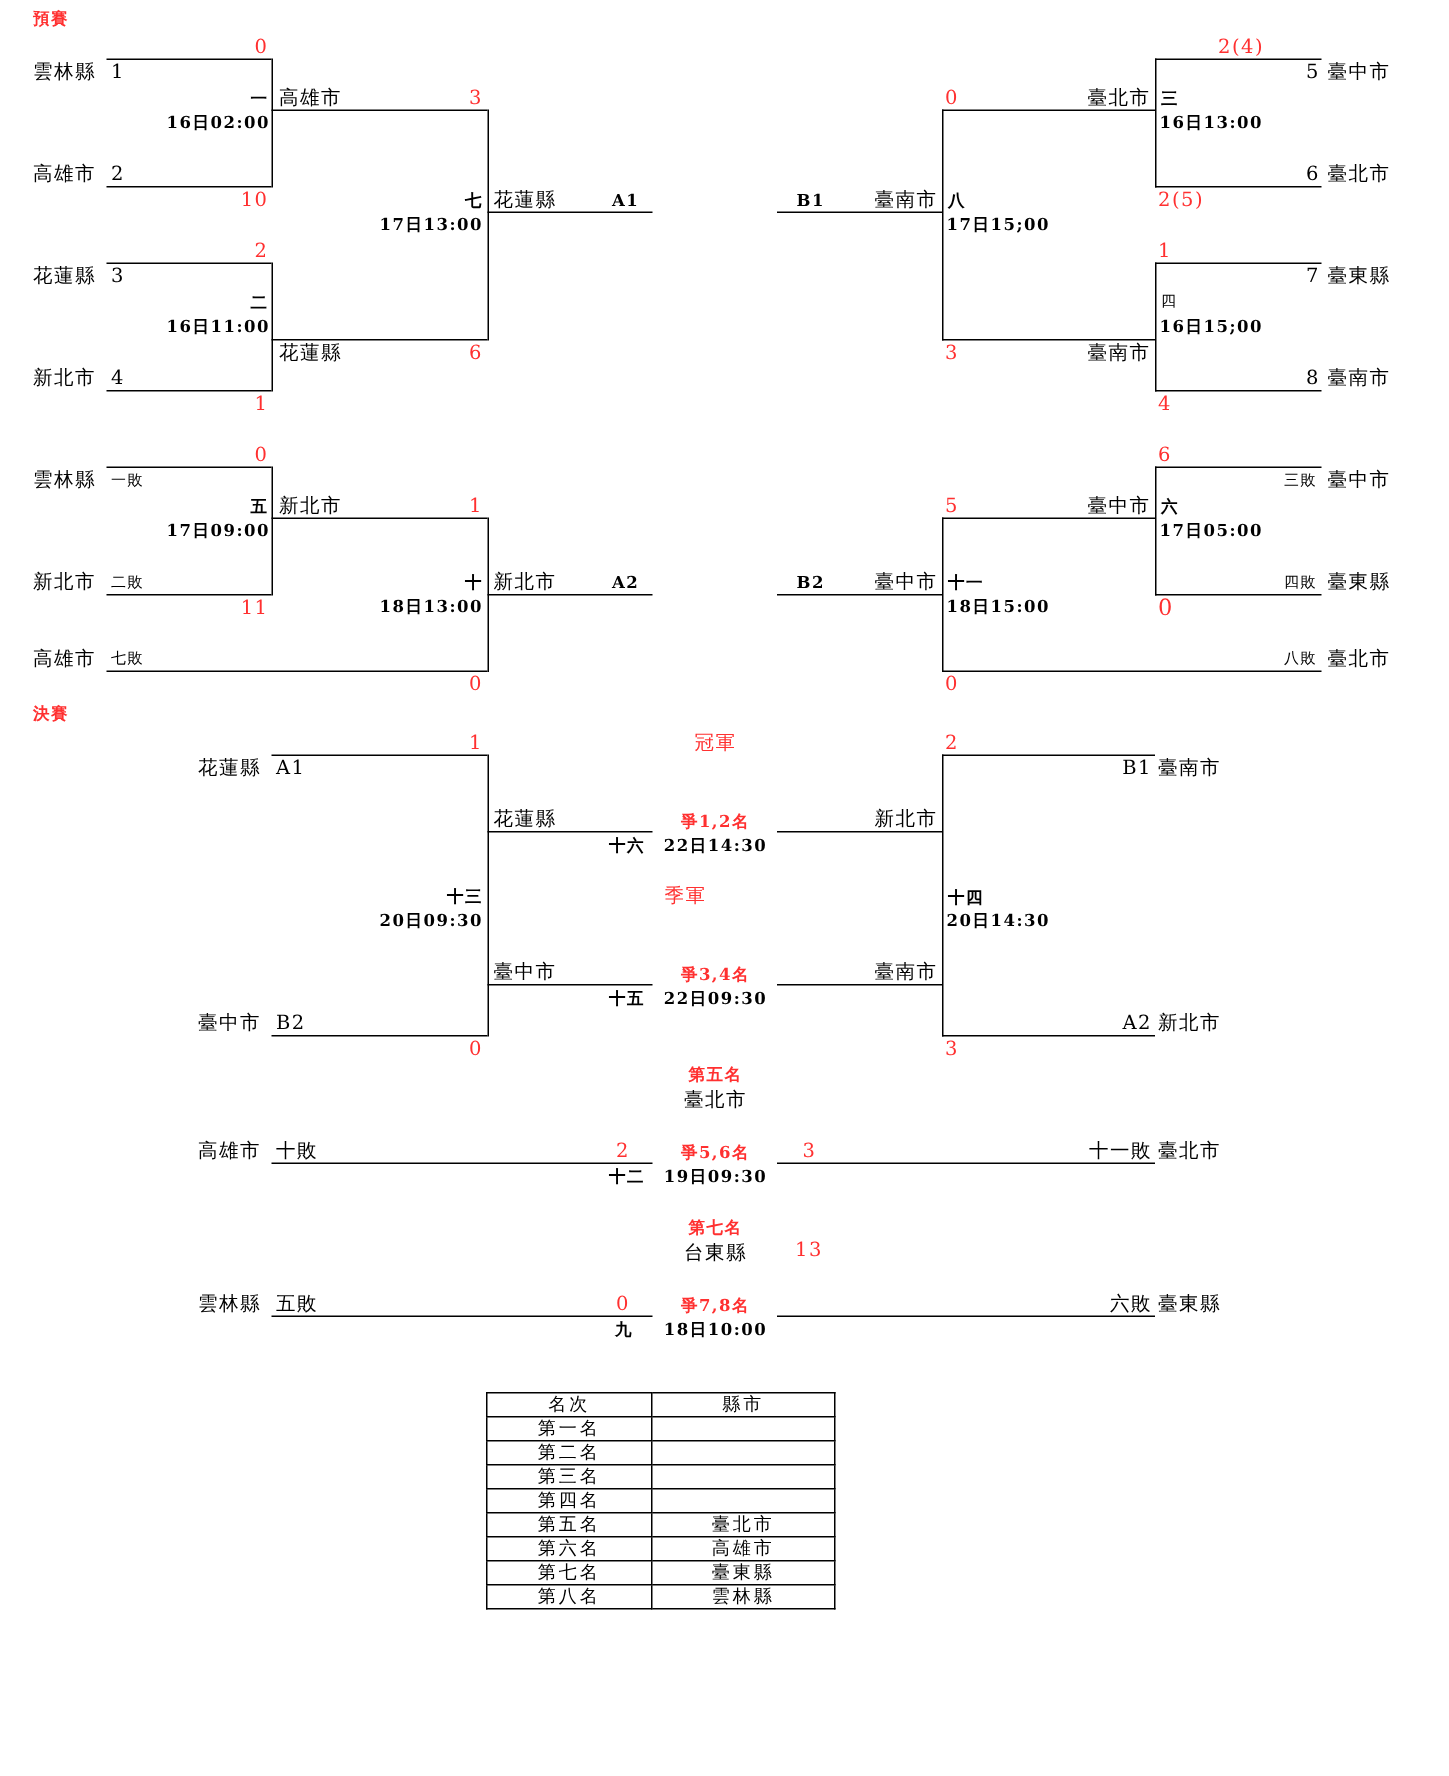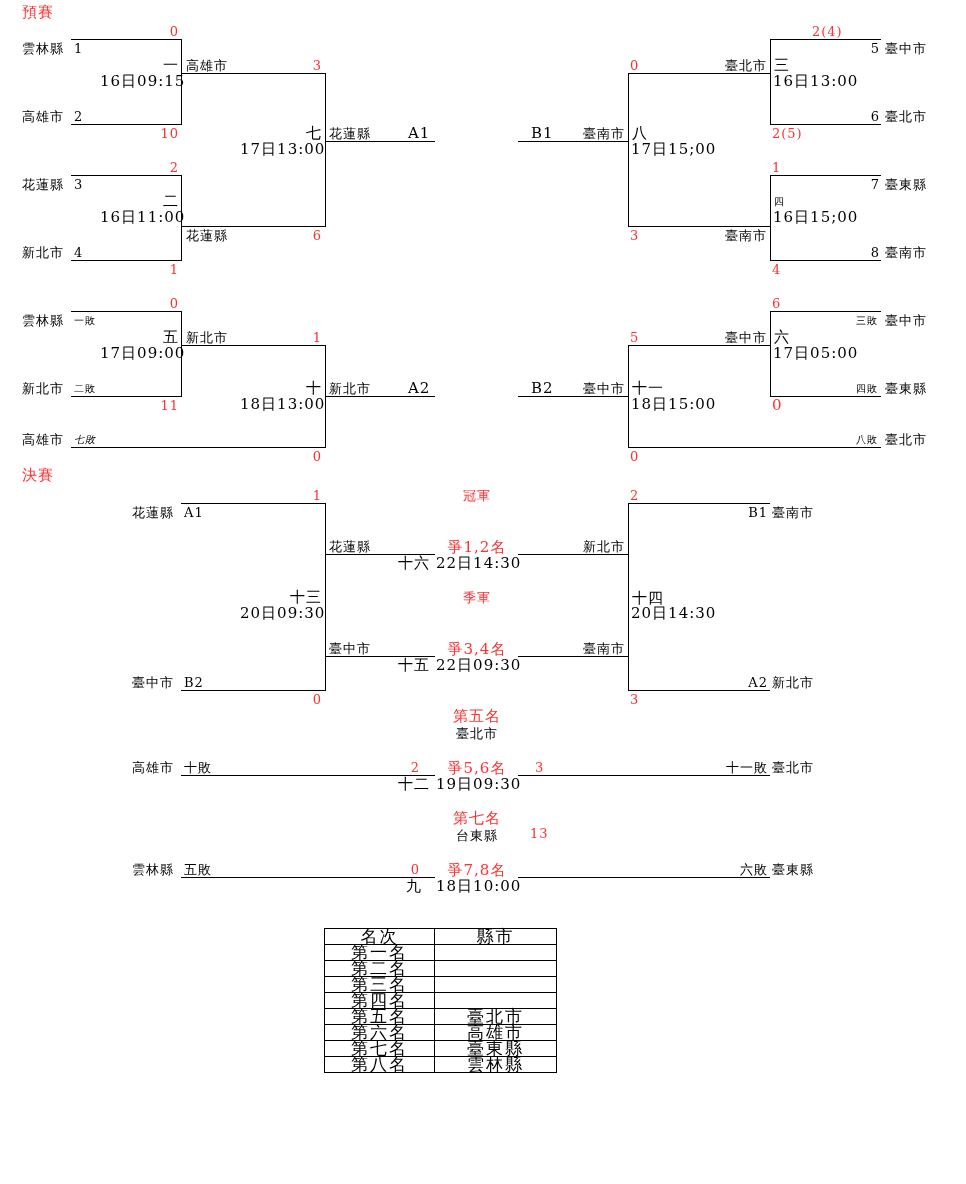--- a/index.html
+++ b/index.html
@@ -1,26 +1,26 @@
 <!DOCTYPE html>
 <html><head>
 <meta charset="utf-8">
 <style>
   html, body { margin:0; padding:0; background:#ffffff; }
   body { width:966px; height:1184px; position:relative; overflow:hidden;
          font-family:"DejaVu Serif","Liberation Serif",serif; color:#000; }
   .t { position:absolute; font-size:13px; line-height:15px; white-space:nowrap; letter-spacing:1px; }
-  .s { font-size:15px; line-height:13px; letter-spacing:1px; }
+  .s { font-size:11px; line-height:13px; letter-spacing:1px;font-weight:bold; }
   .xs { font-size:10px; line-height:12px; }
   .red { color:#ff3030; }
   .r { text-align:right; }
   .c { text-align:center; }
   .hl { position:absolute; height:0; border-top:1px solid #000; }
   .vl { position:absolute; width:0; border-left:1px solid #000; }
-  table.rank { position:absolute; left:324px; top:928px; border-collapse:collapse; font-size:17px; }
+  table.rank { position:absolute; left:324px; top:928px; border-collapse:collapse; font-size:12px; }
   table.rank td { border:1px solid #000; height:15px; padding:0; line-height:15px; text-align:center; letter-spacing:2px; }
   table.rank td.c1 { width:109px; }
   table.rank td.c2 { width:121px; }
 </style>
 </head>
 <body>
 
 <div class="t s red" style="left:22px;top:6px;">預賽</div>
 <div class="t s red" style="left:22px;top:469px;">決賽</div>
 
@@ -42,21 +42,21 @@
   <div class="t" style="left:22px;top:109px;">高雄市</div>
   <div class="t" style="left:74px;top:109px;">2</div>
   <div class="t" style="left:22px;top:177px;">花蓮縣</div>
   <div class="t" style="left:74px;top:177px;">3</div>
   <div class="t" style="left:22px;top:245px;">新北市</div>
   <div class="t" style="left:74px;top:245px;">4</div>
 
   <div class="t red r" style="left:140px;top:24px;width:39px;">0</div>
   <div class="t red r" style="left:140px;top:126px;width:39px;">10</div>
   <div class="t s r" style="left:140px;top:59px;width:39px;">一</div>
-  <div class="t s r" style="left:100px;top:75px;width:80px;">16日09:15</div>
+  <div class="t s r" style="left:100px;top:75px;width:80px;">16日02:00</div>
   <div class="t" style="left:186px;top:58px;">高雄市</div>
 
   <div class="t red r" style="left:140px;top:160px;width:39px;">2</div>
   <div class="t red r" style="left:140px;top:262px;width:39px;">1</div>
   <div class="t s r" style="left:140px;top:195px;width:39px;">二</div>
   <div class="t s r" style="left:100px;top:211px;width:80px;">16日11:00</div>
   <div class="t" style="left:186px;top:228px;">花蓮縣</div>
 
   <div class="t red r" style="left:280px;top:58px;width:42px;">3</div>
   <div class="t red r" style="left:280px;top:228px;width:42px;">6</div>
@@ -114,21 +114,21 @@
   <div class="hl" style="left:181px;top:345px;width:144px;"></div>
   <div class="hl" style="left:71px;top:447px;width:254px;"></div>
   <div class="vl" style="left:325px;top:345px;height:103px;"></div>
   <div class="hl" style="left:325px;top:396px;width:110px;"></div>
 
   <div class="t" style="left:22px;top:313px;">雲林縣</div>
   <div class="t xs" style="left:74px;top:315px;">一敗</div>
   <div class="t" style="left:22px;top:381px;">新北市</div>
   <div class="t xs" style="left:74px;top:383px;">二敗</div>
   <div class="t" style="left:22px;top:432px;">高雄市</div>
-  <div class="t xs" style="left:74px;top:434px;font-style:italic;">七敗</div>
+  <div class="t xs" style="left:74px;top:434px;">七敗</div>
 
   <div class="t red r" style="left:140px;top:296px;width:39px;">0</div>
   <div class="t red r" style="left:140px;top:398px;width:39px;">11</div>
   <div class="t s r" style="left:140px;top:331px;width:39px;">五</div>
   <div class="t s r" style="left:100px;top:347px;width:80px;">17日09:00</div>
   <div class="t" style="left:186px;top:330px;">新北市</div>
 
   <div class="t red r" style="left:280px;top:330px;width:42px;">1</div>
   <div class="t red r" style="left:280px;top:449px;width:42px;">0</div>
   <div class="t s r" style="left:280px;top:382px;width:42px;">十</div>
@@ -199,21 +199,21 @@
   <div class="t s" style="left:632px;top:592px;">十四</div>
   <div class="t s" style="left:631px;top:607px;">20日14:30</div>
 
   <div class="t red c" style="left:436px;top:488px;width:82px;">冠軍</div>
   <div class="t" style="left:329px;top:539px;">花蓮縣</div>
   <div class="t r" style="left:550px;top:539px;width:75px;">新北市</div>
   <div class="t s red c" style="left:436px;top:541px;width:82px;">爭1,2名</div>
   <div class="t s r" style="left:380px;top:557px;width:50px;">十六</div>
   <div class="t s c" style="left:436px;top:557px;width:82px;">22日14:30</div>
 
-  <div class="t red c" style="left:436px;top:590px;width:82px;">季軍</div>
+  <div class="t red c" style="left:416px;top:590px;width:82px;">季軍</div>
   <div class="t" style="left:329px;top:641px;">臺中市</div>
   <div class="t r" style="left:550px;top:641px;width:75px;">臺南市</div>
   <div class="t s red c" style="left:436px;top:643px;width:82px;">爭3,4名</div>
   <div class="t s r" style="left:380px;top:659px;width:50px;">十五</div>
   <div class="t s c" style="left:436px;top:659px;width:82px;">22日09:30</div>
 
   <div class="t s red c" style="left:436px;top:710px;width:82px;">第五名</div>
   <div class="t c" style="left:436px;top:726px;width:82px;">臺北市</div>
   <div class="hl" style="left:181px;top:775px;width:254px;"></div>
   <div class="hl" style="left:518px;top:775px;width:252px;"></div>

